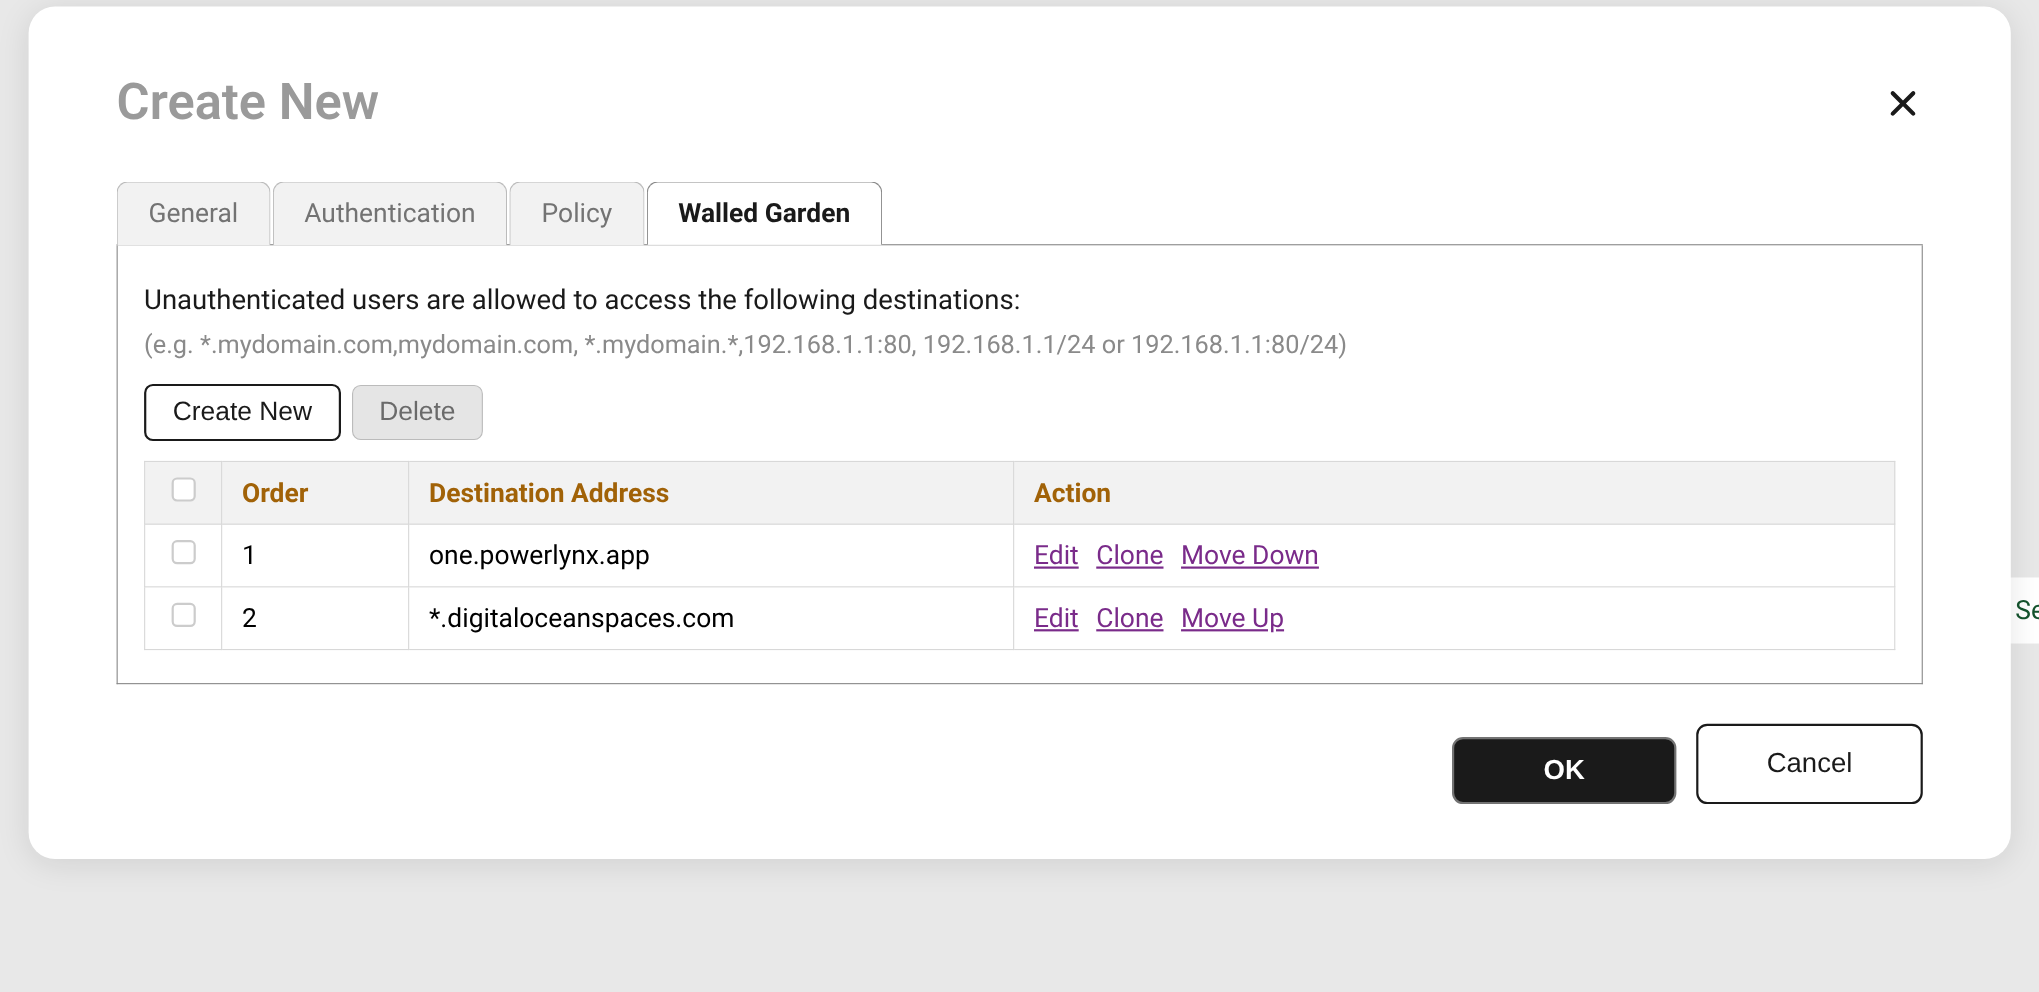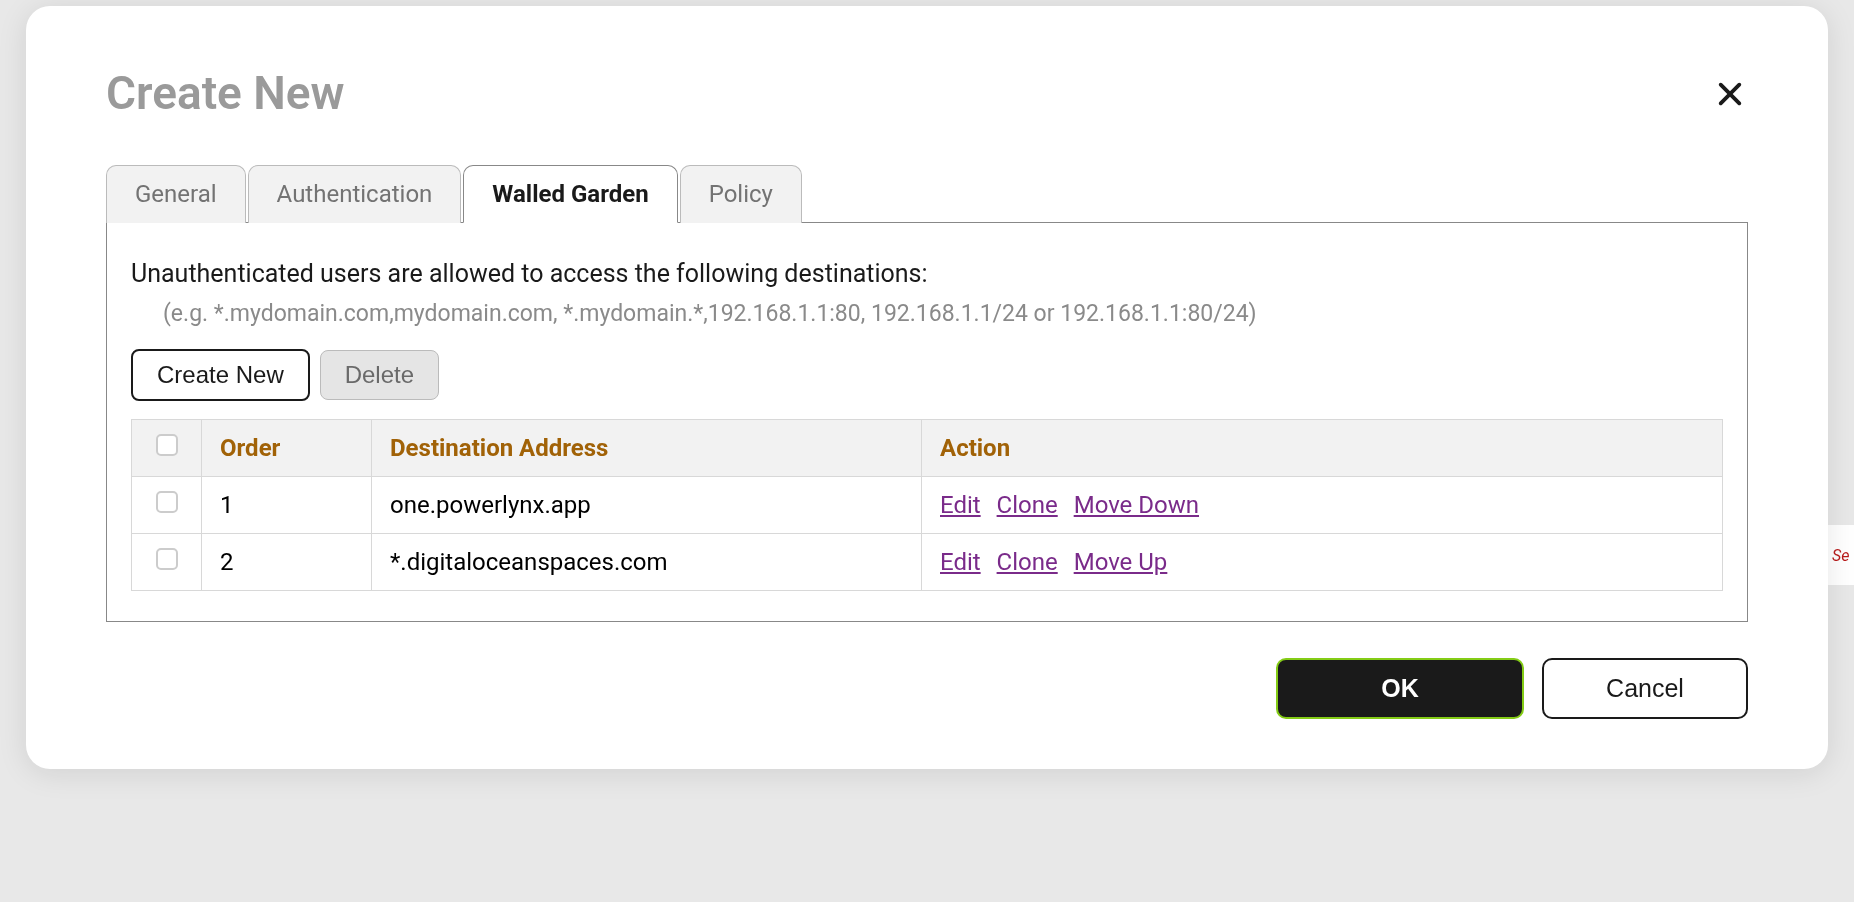--- a/index.html
+++ b/index.html
@@ -18,23 +18,22 @@
     .backdrop-panel {
       position: absolute;
       right: 0;
       top: 525px;
       width: 30px;
       height: 60px;
       background: #ffffff;
       display: flex;
       align-items: center;
       padding-left: 8px;
-      color: #b91c1c;
-      font-size: 16px;
-      font-style: italic;
+      color: #14532d;
+      font-size: 24px;
     }
     .modal {
       position: absolute;
       top: 6px;
       left: 26px;
       right: 26px;
       background: #ffffff;
       border-radius: 24px;
       padding: 60px 80px 50px 80px;
       box-shadow: 0 4px 30px rgba(0,0,0,0.1);
@@ -95,21 +94,20 @@
     }
     .description {
       font-size: 25px;
       color: #1a1a1a;
       margin-bottom: 12px;
     }
     .hint {
       font-size: 23px;
       color: #8a8a8a;
       margin-bottom: 22px;
-      margin-left: 32px;
     }
     .action-bar {
       margin-bottom: 18px;
     }
     .btn {
       font-size: 24px;
       padding: 10px 24px;
       border-radius: 8px;
       cursor: pointer;
       background: #fff;
@@ -165,27 +163,28 @@
     }
     .modal-footer {
       display: flex;
       justify-content: flex-end;
       gap: 18px;
       margin-top: 36px;
     }
     .btn-primary {
       background: #1a1a1a;
       color: #fff;
-      border: 2px solid #84cc16;
+      border: 2px solid #737373;
       font-size: 25px;
       font-weight: 600;
       padding: 14px 0;
-      width: 248px;
+      width: 204px;
       border-radius: 10px;
       cursor: pointer;
+      margin-top: 12px;
     }
     .btn-cancel {
       background: #fff;
       color: #1a1a1a;
       border: 2px solid #1a1a1a;
       font-size: 25px;
       font-weight: 500;
       padding: 14px 16px;
       width: 206px;
       border-radius: 10px;
@@ -205,22 +204,22 @@
     <div class="close-icon">
       <svg viewBox="0 0 24 24" fill="#1a1a1a">
         <path d="M13.8 12l5.3-5.3c.5-.5.5-1.3 0-1.8s-1.3-.5-1.8 0L12 10.2 6.7 4.9c-.5-.5-1.3-.5-1.8 0s-.5 1.3 0 1.8L10.2 12l-5.3 5.3c-.5.5-.5 1.3 0 1.8.25.25.6.4.9.4s.65-.15.9-.4L12 13.8l5.3 5.3c.25.25.6.4.9.4s.65-.15.9-.4c.5-.5.5-1.3 0-1.8L13.8 12z"></path>
       </svg>
     </div>
   </div>
 
   <div class="tabs">
     <div class="tab">General</div>
     <div class="tab">Authentication</div>
+    <div class="tab">Policy</div>
     <div class="tab active">Walled Garden</div>
-    <div class="tab">Policy</div>
   </div>
 
   <div class="tab-content">
     <div class="description">Unauthenticated users are allowed to access the following destinations:</div>
     <div class="hint">(e.g. *.mydomain.com,mydomain.com, *.mydomain.*,192.168.1.1:80, 192.168.1.1/24 or 192.168.1.1:80/24)</div>
     <div class="action-bar">
       <button class="btn">Create New</button>
       <button class="btn btn-secondary">Delete</button>
     </div>
     <table>

